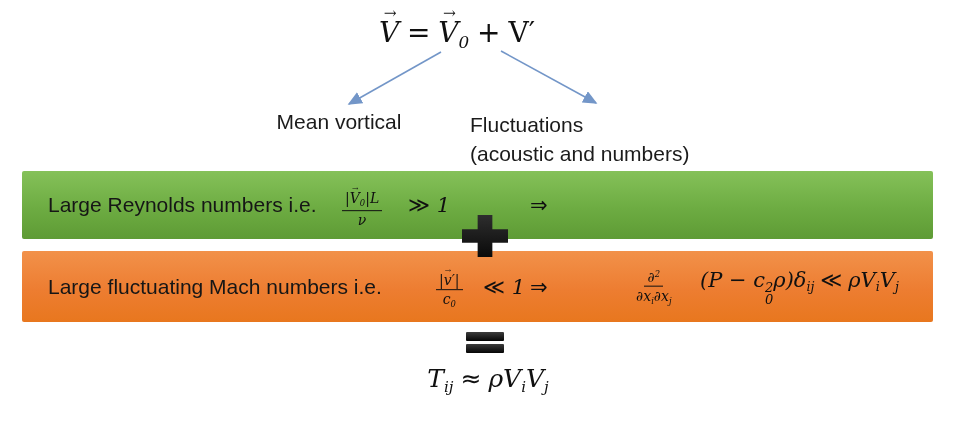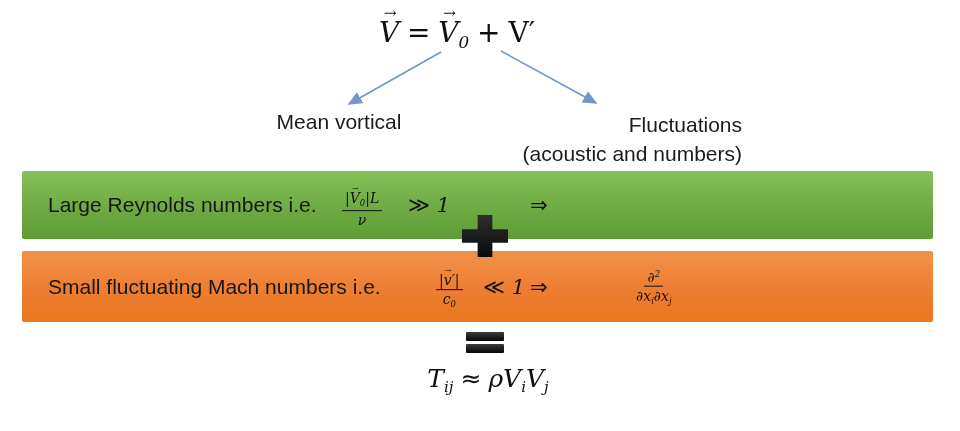--- a/index.html
+++ b/index.html
@@ -30,21 +30,21 @@
   .stack{display:inline-flex;flex-direction:column;align-items:flex-start;
          font-size:0.62em;line-height:0.9;vertical-align:-0.42em;}
 
   
   .top-eq{position:absolute;left:337px;top:16px;width:240px;text-align:center;font-size:28px;white-space:nowrap;}
 
   
   .arrows{position:absolute;left:0;top:0;width:960px;height:431px;pointer-events:none;}
 
   .label-mean{position:absolute;left:248px;top:110px;width:182px;text-align:center;font-size:21px;}
-  .label-fluct{position:absolute;left:470px;top:110px;width:272px;text-align:right;font-size:21px;line-height:29px;}
+  .label-fluct{position:absolute;left:470px;top:110px;width:272px;text-align:left;font-size:21px;line-height:29px;}
 
   
   .bar{position:absolute;left:22px;width:911px;border-radius:2px;}
   .bar-green{top:171px;height:68px;
     background:linear-gradient(180deg,var(--green_top,#85c159) 0%,var(--green_mid,#6dac42) 55%,var(--green_bottom,#5e9b35) 100%);}
   .bar-orange{top:251px;height:71px;
     background:linear-gradient(180deg,var(--orange_top,#f2914a) 0%,var(--orange_mid,#ed7d31) 55%,var(--orange_bottom,#e8771e) 100%);}
   .bar-item{position:absolute;top:50%;transform:translateY(-50%);white-space:nowrap;}
   .bar-label{font-size:21px;color:#161616;}
 
@@ -93,31 +93,35 @@
       <span class="num has-vec"><span>|</span><span class="vec"><span class="arr">→</span><span>V</span></span><span class="sb">0</span><span>|</span><span>L</span></span>
       <span class="den">ν</span>
     </div>
     <div class="bar-item m" style="left:386px"><span class="rel">≫</span> <span>1</span></div>
     <div class="bar-item m rel" style="left:508px">⇒</div>
   </div>
 
   <div class="plus"></div>
 
   <div class="bar bar-orange">
-    <div class="bar-item bar-label" style="left:26px">Small fluctuating Mach numbers i.e.</div>
+    <div class="bar-item bar-label" style="left:26px">Large fluctuating Mach numbers i.e.</div>
     <div class="bar-item m frac" style="left:414px">
       <span class="num has-vec"><span>|</span><span class="vec"><span class="arr">→</span><span>v</span></span><span>′</span><span>|</span></span>
       <span class="den"><span>c</span><span class="sb">0</span></span>
     </div>
     <div class="bar-item m" style="left:461px"><span class="rel">≪</span> <span>1</span></div>
     <div class="bar-item m rel" style="left:508px">⇒</div>
     <div class="bar-item m frac" style="left:614px">
       <span class="num"><span>∂</span><span class="sup">2</span></span>
       <span class="den"><span>∂x</span><span class="sb">i</span><span>∂x</span><span class="sb">j</span></span>
     </div>
+    <div class="bar-item m" style="left:678px"><span>(P − c</span><span class="stack">
+          <span>2</span>
+          <span>0</span>
+        </span><span>ρ)δ</span><span class="sb">ij</span><span class="rel spx">≪</span><span>ρV</span><span class="sb">i</span><span>V</span><span class="sb">j</span></div>
   </div>
 
   <div class="equals">
     <div class="ebar"></div>
     <div class="ebar"></div>
   </div>
 
   <div class="result m"><span>T</span><span class="sb">ij</span><span class="rel spx">≈</span><span>ρV</span><span class="sb">i</span><span>V</span><span class="sb">j</span></div>
 
 </div>

